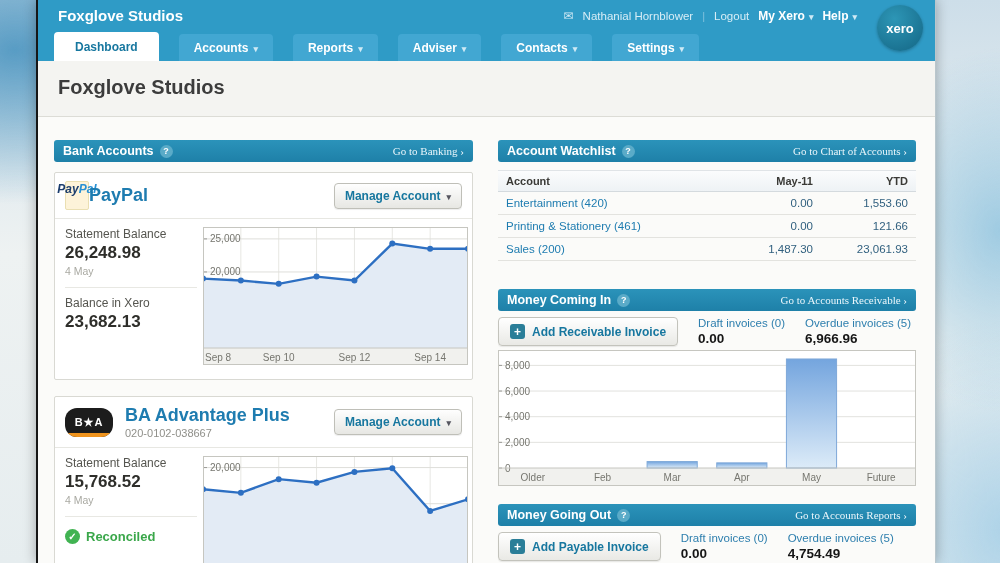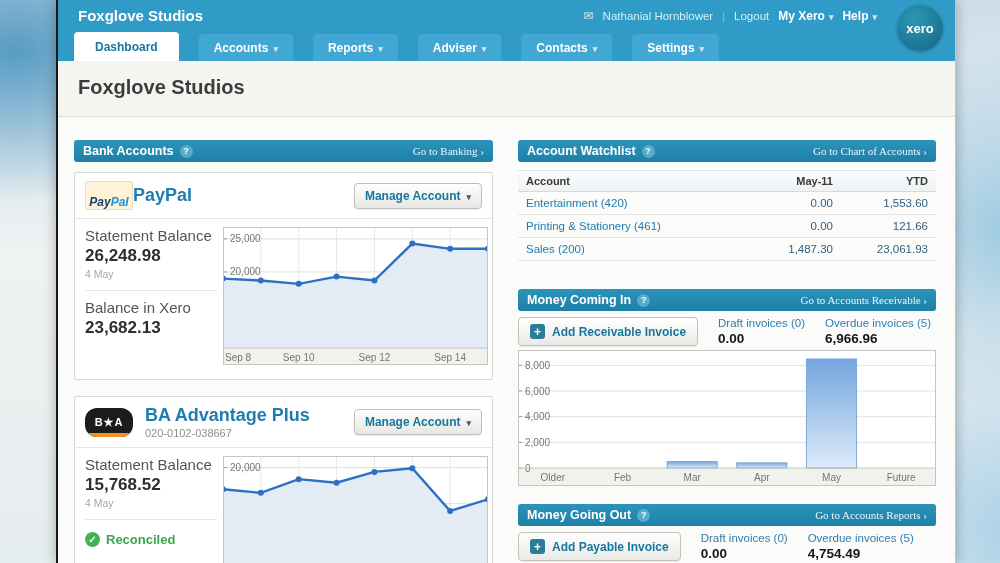--- a/index.html
+++ b/index.html
@@ -5,21 +5,21 @@
   * { margin:0; padding:0; box-sizing:border-box; }
   html,body { width:1000px; height:563px; overflow:hidden; font-family:"Liberation Sans", sans-serif; }
   body {
     background:
       radial-gradient(ellipse 320px 220px at 15px 50px, #589cc4 0%, rgba(88,156,196,0) 70%),
       radial-gradient(ellipse 200px 260px at 1000px 230px, #9fcbe2 0%, rgba(159,203,226,0) 70%),
       radial-gradient(ellipse 240px 300px at 1005px 530px, #aed3e8 0%, rgba(174,211,232,0) 70%),
       linear-gradient(180deg, #cddee9 0%, #eef2f2 45%, #e6edef 100%);
   }
   .app {
-    position:absolute; left:56px; top:0; width:900px; height:563px;
+    position:absolute; left:36px; top:0; width:900px; height:563px;
     background:#fbfbf9; border-left:2px solid #161616;
     box-shadow:0 0 12px rgba(0,0,0,.3); border-right:1px solid #b9c6cc;
   }
   
   .topbar { height:31px; background:#2f9bc6; display:flex; align-items:center; padding-left:20px; position:relative; }
   .org { color:#fff; font-size:15px; font-weight:bold; }
   .top-right { position:absolute; right:78px; top:0; height:31px; display:flex; align-items:center; gap:9px; }
   .envelope { color:#cfe9f4; font-size:12px; }
   .user, .toplink { color:#d7edf6; font-size:11.5px; }
   .sep { color:#7fc1dd; font-size:11px; }
@@ -48,37 +48,37 @@
   .panel-head { display:flex; align-items:center; height:22px; border-radius:3px; padding:0 9px;
                 background:linear-gradient(#2b93ba,#1e80a8); }
   .ph-title { color:#fff; font-size:12.5px; font-weight:bold; }
   .qicon { width:13px; height:13px; border-radius:50%; background:#5aabc8; color:#fff; font-size:9px; font-weight:bold;
            display:flex; align-items:center; justify-content:center; margin-left:6px; }
   .qicon::before { content:"?"; }
   .golink { margin-left:auto; color:#eaf6fb; font-size:11px; cursor:pointer;font-family:Liberation Serif, serif; }
   
   .acct-card { background:#fff; border:1px solid #d9d9d3; border-radius:2px; margin-top:10px; }
   .acct-head { display:flex; align-items:center; padding:8px 10px; border-bottom:1px solid #e7e7e2; }
-  .pp-badge { width:48px; height:29px; background:#fdf3d9; border:1px solid #eadfb2; border-radius:2px;
-              display:flex; align-items:flex-end; justify-content:center; font-style:italic; font-weight:bold; font-size:12px; }
+  .pp-badge { width:24px; height:29px; background:#fdf3d9; border:1px solid #eadfb2; border-radius:2px;
+              display:flex; align-items:flex-start; justify-content:center; font-style:italic; font-weight:bold; font-size:12px; }
   .pp-pay { color:#1c3e6e; } .pp-pal { color:#2790d4; }
   .ba-badge { width:48px; height:29px; background:#1c1c1c; border-radius:12px; position:relative; overflow:hidden;
               display:flex; align-items:center; justify-content:center; color:#fff; font-weight:bold; font-size:11px; letter-spacing:1px; }
   .ba-badge::after { content:""; position:absolute; left:0; right:0; bottom:0; height:4px; background:#f0941e; }
   .acct-names { margin-left:12px; display:flex; flex-direction:column; }
   .acct-name { font-size:18px; font-weight:bold; color:#1e7cb0; cursor:pointer; }
   .acct-num { font-size:11px; color:#8f8f89; margin-top:1px; }
   .manage-btn { margin-left:auto; display:flex; align-items:center; gap:6px;
                 background:linear-gradient(#fefefe,#e7e7e3); border:1px solid #bfbfb8; border-radius:4px;
                 padding:5px 10px; font-size:12px; font-weight:bold; color:#17779f; cursor:pointer;
                 box-shadow:0 1px 1px rgba(0,0,0,.07); }
   .caret-dk::after { content:"▾"; font-size:9px; color:#55555f; }
   .acct-body { display:flex; padding:8px 7px 10px 10px; }
   .stats { width:138px; flex:none; padding-right:6px; }
-  .stat-label { font-size:15px; color:#55554f; }
+  .stat-label { font-size:12px; color:#55554f; }
   .stat-value { font-size:17px; font-weight:bold; color:#2e2e2a; margin-top:2px; }
   .stat-date { font-size:10.5px; color:#a9a9a2; margin-top:2px; }
   .reconcile-btn { display:inline-block; margin-top:9px; background:linear-gradient(#44a6d4,#2d8ec0);
                    border:1px solid #2a81ad; border-radius:4px; color:#fff; font-size:11.5px; font-weight:bold;
                    padding:4px 9px; cursor:pointer; box-shadow:inset 0 1px 0 rgba(255,255,255,.3); }
   .divider { border-top:1px solid #e8e8e3; margin:10px 0 8px 0; }
   .status-reconciled { margin-top:12px; display:flex; align-items:center; gap:6px; color:#3aa74a; font-weight:bold; font-size:13px; }
   .check-icon { width:15px; height:15px; border-radius:50%; background:#41b352; color:#fff; font-size:10px;
                 display:flex; align-items:center; justify-content:center; }
   .check-icon::before { content:"✓"; }

